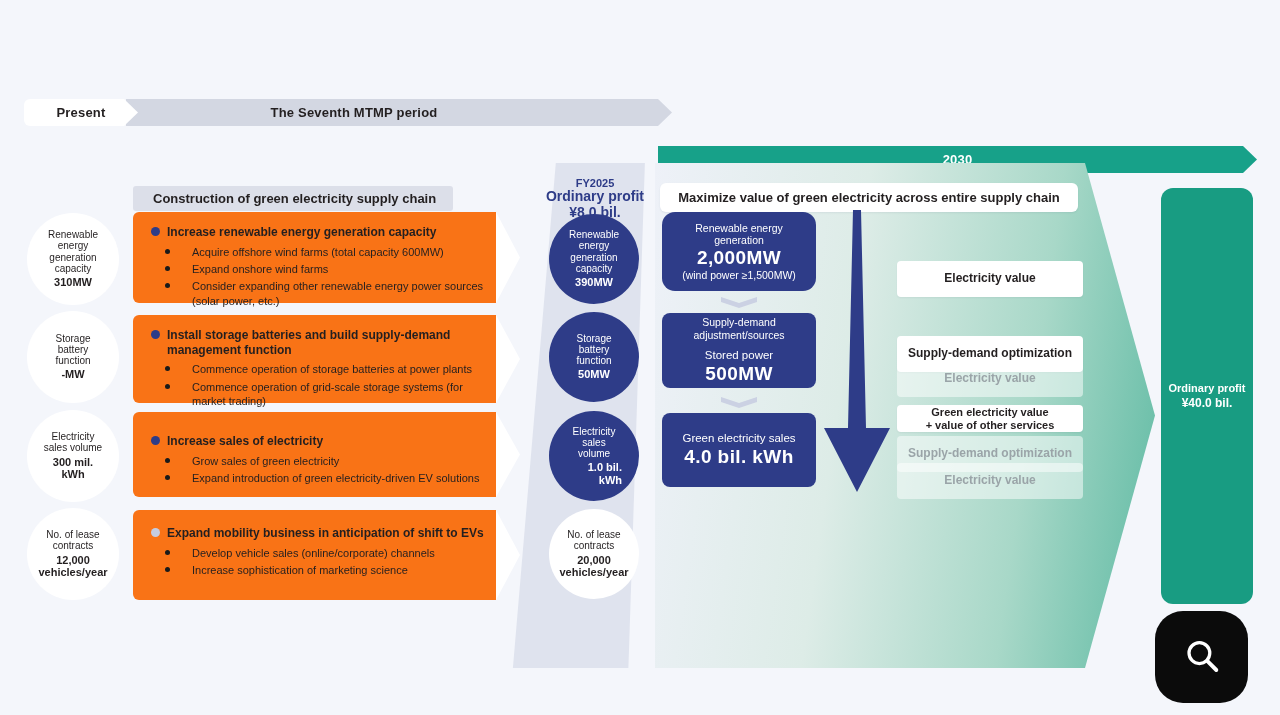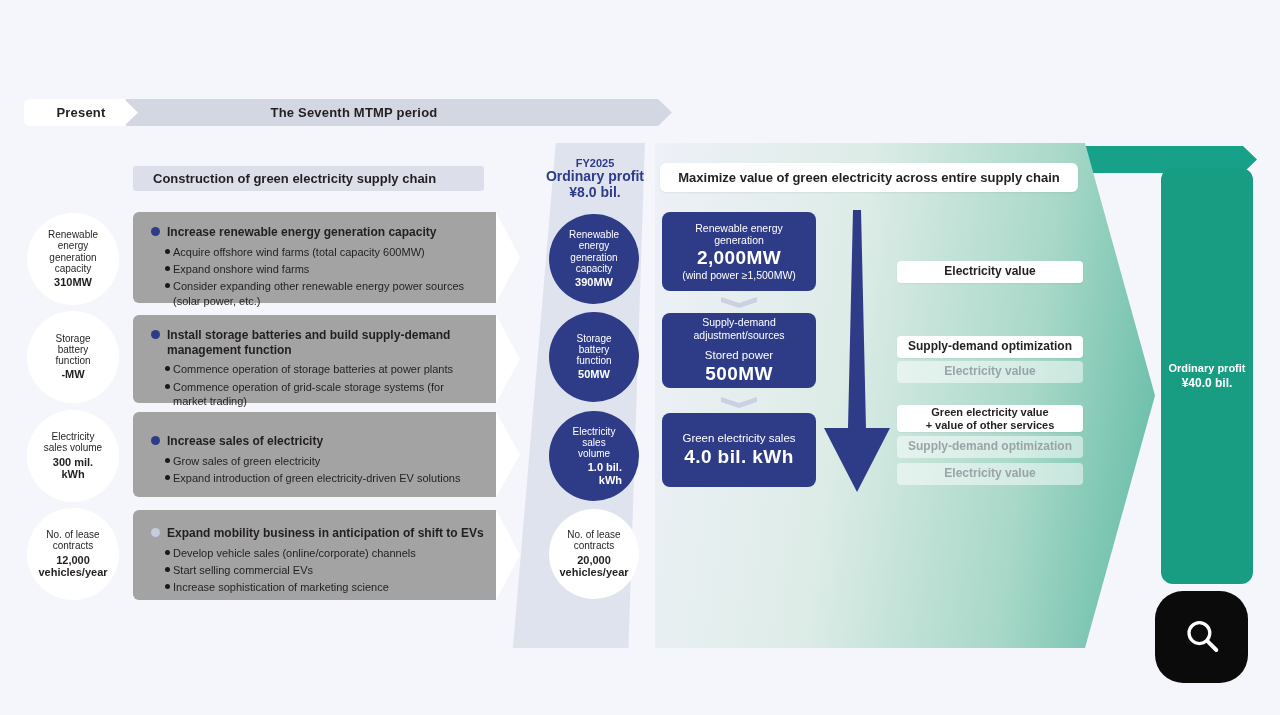--- a/index.html
+++ b/index.html
@@ -1,18 +1,18 @@
 <!DOCTYPE html>
 <html><head>
 <meta charset="utf-8">
 <style>
   html,body{margin:0;padding:0;background:#f4f6fb;}
   .stage{position:relative;width:1280px;height:715px;background:#f4f6fb;overflow:hidden;
          font-family:"Liberation Sans","DejaVu Sans",sans-serif;color:#231f20;}
-  .abs{position:absolute;}
+  .abs{position:absolute;margin-top:20px;}
 
   
   .tl{position:absolute;top:99px;height:27px;display:flex;align-items:center;justify-content:center;
       font-weight:bold;font-size:13px;letter-spacing:.2px;}
   .tl-present{left:24px;width:114px;background:#ffffff;z-index:3;border-radius:6px 0 0 6px;
       clip-path:polygon(0 0,100px 0,114px 50%,100px 100%,0 100%);}
   .tl-mtmp{left:126px;width:546px;background:#d3d7e2;z-index:2;
       clip-path:polygon(0 0,532px 0,546px 50%,532px 100%,0 100%);padding-right:90px;box-sizing:border-box;}
   .tl-2030{left:658px;width:599px;background:#17a189;color:#fff;z-index:1;
       clip-path:polygon(0 0,585px 0,599px 50%,585px 100%,0 100%);margin-top:47px;}
@@ -27,57 +27,57 @@
   
   .circle{position:absolute;border-radius:50%;display:flex;flex-direction:column;align-items:center;
       justify-content:center;text-align:center;line-height:1.12;z-index:4;}
   .c-left{left:27px;width:92px;height:92px;background:#ffffff;}
   .c-mid{left:549px;width:90px;height:90px;background:#2e3c88;color:#ffffff;}
   .c-mid-white{left:549px;width:90px;height:90px;background:#ffffff;color:#231f20;}
   .c-label{font-size:10px;}
   .c-value{font-size:11px;font-weight:bold;margin-top:2px;line-height:1.15;}
 
   
-  .hdr-left{left:133px;top:166px;width:351px;height:25px;background:#dcdfe9;border-radius:3px;
+  .hdr-left{left:133px;top:166px;width:320px;height:25px;background:#dcdfe9;border-radius:3px;
       display:flex;align-items:center;padding-left:20px;box-sizing:border-box;font-weight:bold;font-size:13px;z-index:3;}
   .hdr-right{left:660px;top:163px;width:418px;height:29px;background:#ffffff;border-radius:6px;
       display:flex;align-items:center;justify-content:center;font-weight:bold;font-size:13px;z-index:3;
       box-shadow:0 1px 2px rgba(40,50,90,.08);}
 
   
-  .sbox{position:absolute;left:133px;width:363px;background:#a3a3a3;border-radius:6px 0 0 6px;
+  .sbox{position:absolute;left:133px;width:363px;background:#f97316;border-radius:6px 0 0 6px;
       padding:13px 8px 8px 18px;box-sizing:border-box;z-index:3;}
   .sbox::after{content:"";position:absolute;left:363px;top:0;height:100%;width:24px;background:#ffffff;
       clip-path:polygon(0 0,100% 50%,0 100%);}
   .sb-title{display:flex;gap:7px;font-weight:bold;font-size:12px;line-height:1.22;align-items:flex-start;}
   .dot{width:9px;height:9px;border-radius:50%;background:#2e3c88;margin-top:2px;flex:none;}
   .dot.muted{background:#c6cce0;}
   .sb-list{margin:5px 0 0 14px;}
-  .sb-item{display:flex;gap:3px;font-size:11px;line-height:1.3;margin-top:3px;align-items:flex-start;}
+  .sb-item{display:flex;gap:22px;font-size:11px;line-height:1.3;margin-top:3px;align-items:flex-start;}
   .sdot{width:5px;height:5px;border-radius:50%;background:#1a1a1a;margin-top:4px;flex:none;}
 
   
   .fy{left:544px;top:157px;width:102px;text-align:center;color:#2e3c88;z-index:4;}
   .fy-year{font-size:11px;font-weight:bold;}
   .fy-line{font-size:14px;font-weight:bold;line-height:1.12;}
 
   
   .bbox{position:absolute;left:662px;width:154px;background:#2e3c88;color:#fff;border-radius:8px;
       display:flex;flex-direction:column;align-items:center;justify-content:center;text-align:center;
       line-height:1.18;z-index:3;}
   .bb-small{font-size:10.5px;}
   .bb-mid{font-size:11.5px;margin-top:8px;}
   .bb-big{font-size:19px;font-weight:bold;letter-spacing:.4px;line-height:1.1;margin-top:1px;}
   .chev{position:absolute;left:721px;width:36px;height:11px;background:#cbd1e3;z-index:3;
       clip-path:polygon(0 0,50% 55%,100% 0,100% 45%,50% 100%,0 45%);}
 
   .big-arrow{position:absolute;left:824px;top:210px;z-index:3;}
 
   
-  .vlab{position:absolute;left:897px;width:186px;height:22px;background:#ffffff;border-radius:4px;
+  .vlab{position:absolute;left:897px;width:186px;height:36px;background:#ffffff;border-radius:4px;
       display:flex;flex-direction:column;align-items:center;justify-content:center;font-weight:bold;
       font-size:12px;z-index:3;box-shadow:0 1px 2px rgba(40,50,90,.06);text-align:center;line-height:1.15;}
   .vlab.muted{background:rgba(255,255,255,.5);color:#9aa4a8;box-shadow:none;}
   .vlab .two{font-size:11px;}
 
   
   .result{left:1161px;top:168px;width:92px;height:416px;background:#189c82;border-radius:12px;color:#fff;
       display:flex;flex-direction:column;align-items:center;justify-content:center;text-align:center;z-index:3;}
   .r-label{font-size:11px;font-weight:bold;}
   .r-value{font-size:12px;font-weight:bold;margin-top:2px;}
@@ -185,24 +185,20 @@
       <span class="dot muted"></span>
       <span>Expand mobility business in anticipation of shift to EVs</span>
     </div>
     <div class="sb-list">
       <div class="sb-item">
         <span class="sdot"></span>
         <span>Develop vehicle sales (online/corporate) channels</span>
       </div>
       <div class="sb-item">
         <span class="sdot"></span>
-        <span>Start selling commercial EVs</span>
-      </div>
-      <div class="sb-item">
-        <span class="sdot"></span>
         <span>Increase sophistication of marketing science</span>
       </div>
     </div>
   </div>
 
   <div class="abs fy">
     <div class="fy-year">FY2025</div>
     <div class="fy-line">Ordinary profit</div>
     <div class="fy-line">¥8.0 bil.</div>
   </div>
@@ -221,21 +217,21 @@
   </div>
   <div class="circle c-mid-white" style="top:509px;">
     <div class="c-label" style="width:70px;">No. of lease contracts</div>
     <div class="c-value" style="width:80px;">20,000 vehicles/year</div>
   </div>
 
   <div class="abs hdr-right">
     <span>Maximize value of green electricity across entire supply chain</span>
   </div>
 
-  <div class="bbox" style="top:212px;height:79px;">
+  <div class="bbox" style="top:212px;height:79px;border-radius:13px;">
     <div class="bb-small" style="width:120px;">Renewable energy generation</div>
     <div class="bb-big">2,000MW</div>
     <div class="bb-small">(wind power ≥1,500MW)</div>
   </div>
   <div class="chev" style="top:297px;"></div>
 
   <div class="bbox" style="top:313px;height:75px;">
     <div class="bb-small" style="width:128px;">Supply-demand adjustment/sources</div>
     <div class="bb-mid">Stored power</div>
     <div class="bb-big">500MW</div>

